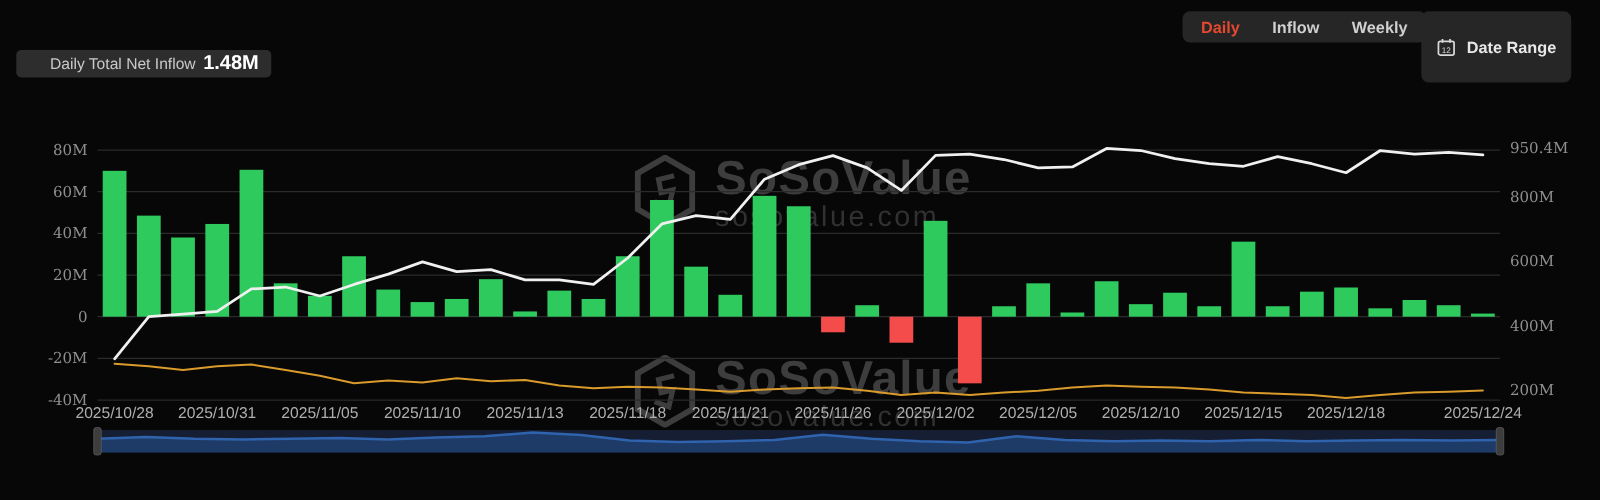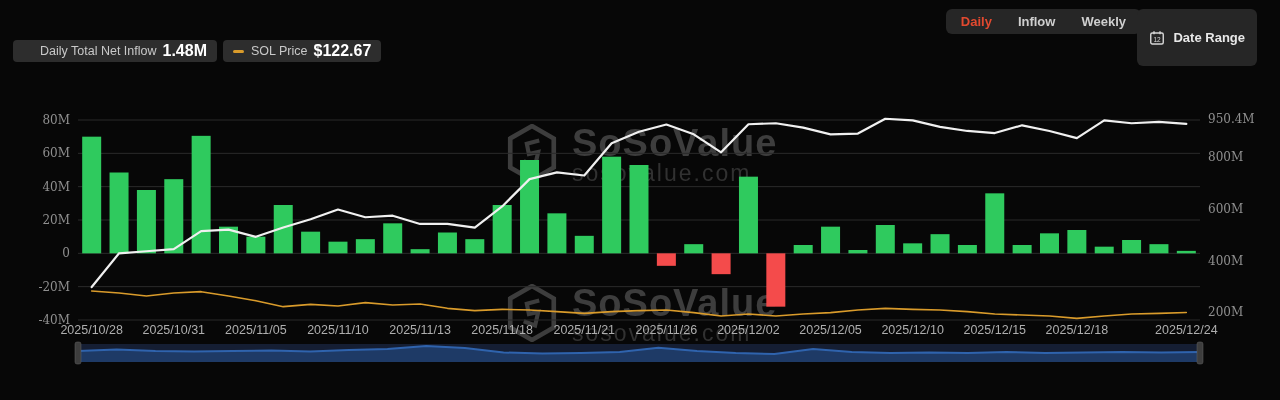--- a/index.html
+++ b/index.html
@@ -165,25 +165,20 @@
     </svg>
 
   <div class="legend">
     <div class="pill">
       <span class="ic ic-bar">
         <span class="half-top"></span><span class="half-bot"></span>
       </span>
       <span>Daily Total Net Inflow</span>
       <span class="val">1.48M</span>
     </div>
-    <div class="pill">
-      <span class="ic ic-dash orange"></span>
-      <span>SOL Price</span>
-      <span class="val">$122.67</span>
-    </div>
   </div>
 
   <div class="tabbar">
     <div class="tab active">Daily</div>
     <div class="tab">Inflow</div>
     <div class="tab">Weekly</div>
   </div>
 
   <div class="datebtn">
     <svg class="cal" viewBox="0 0 16 16">

